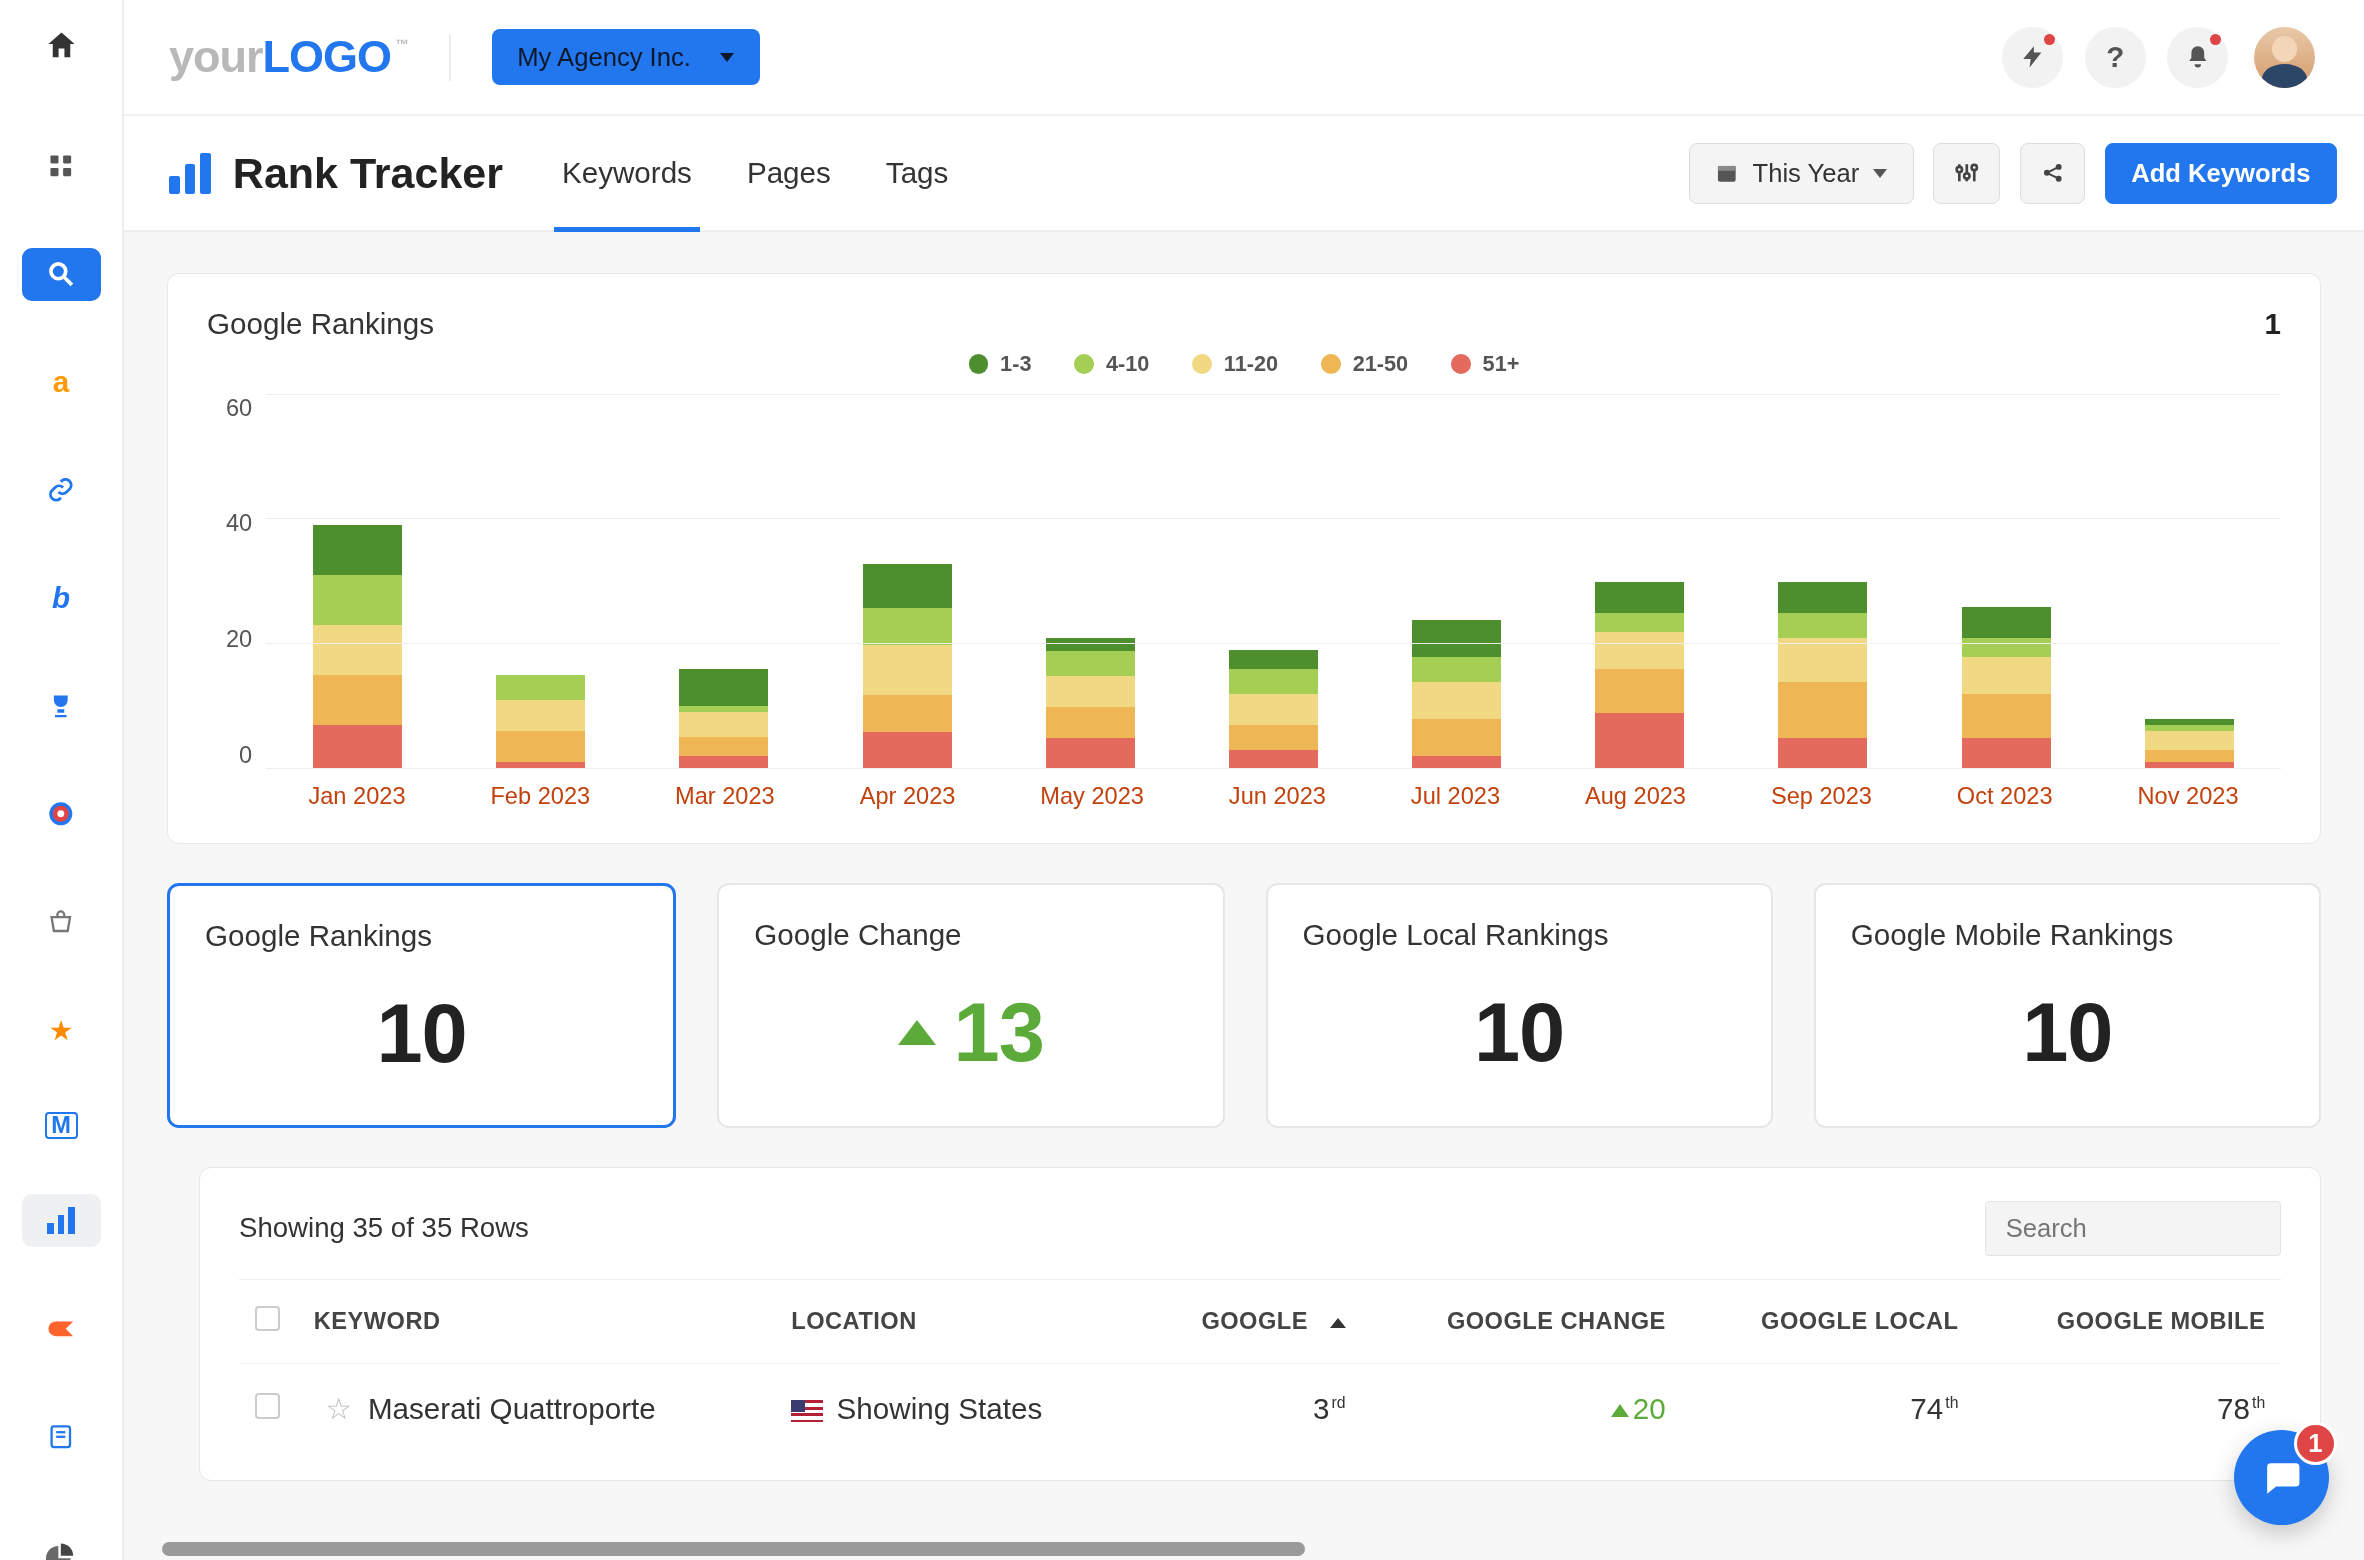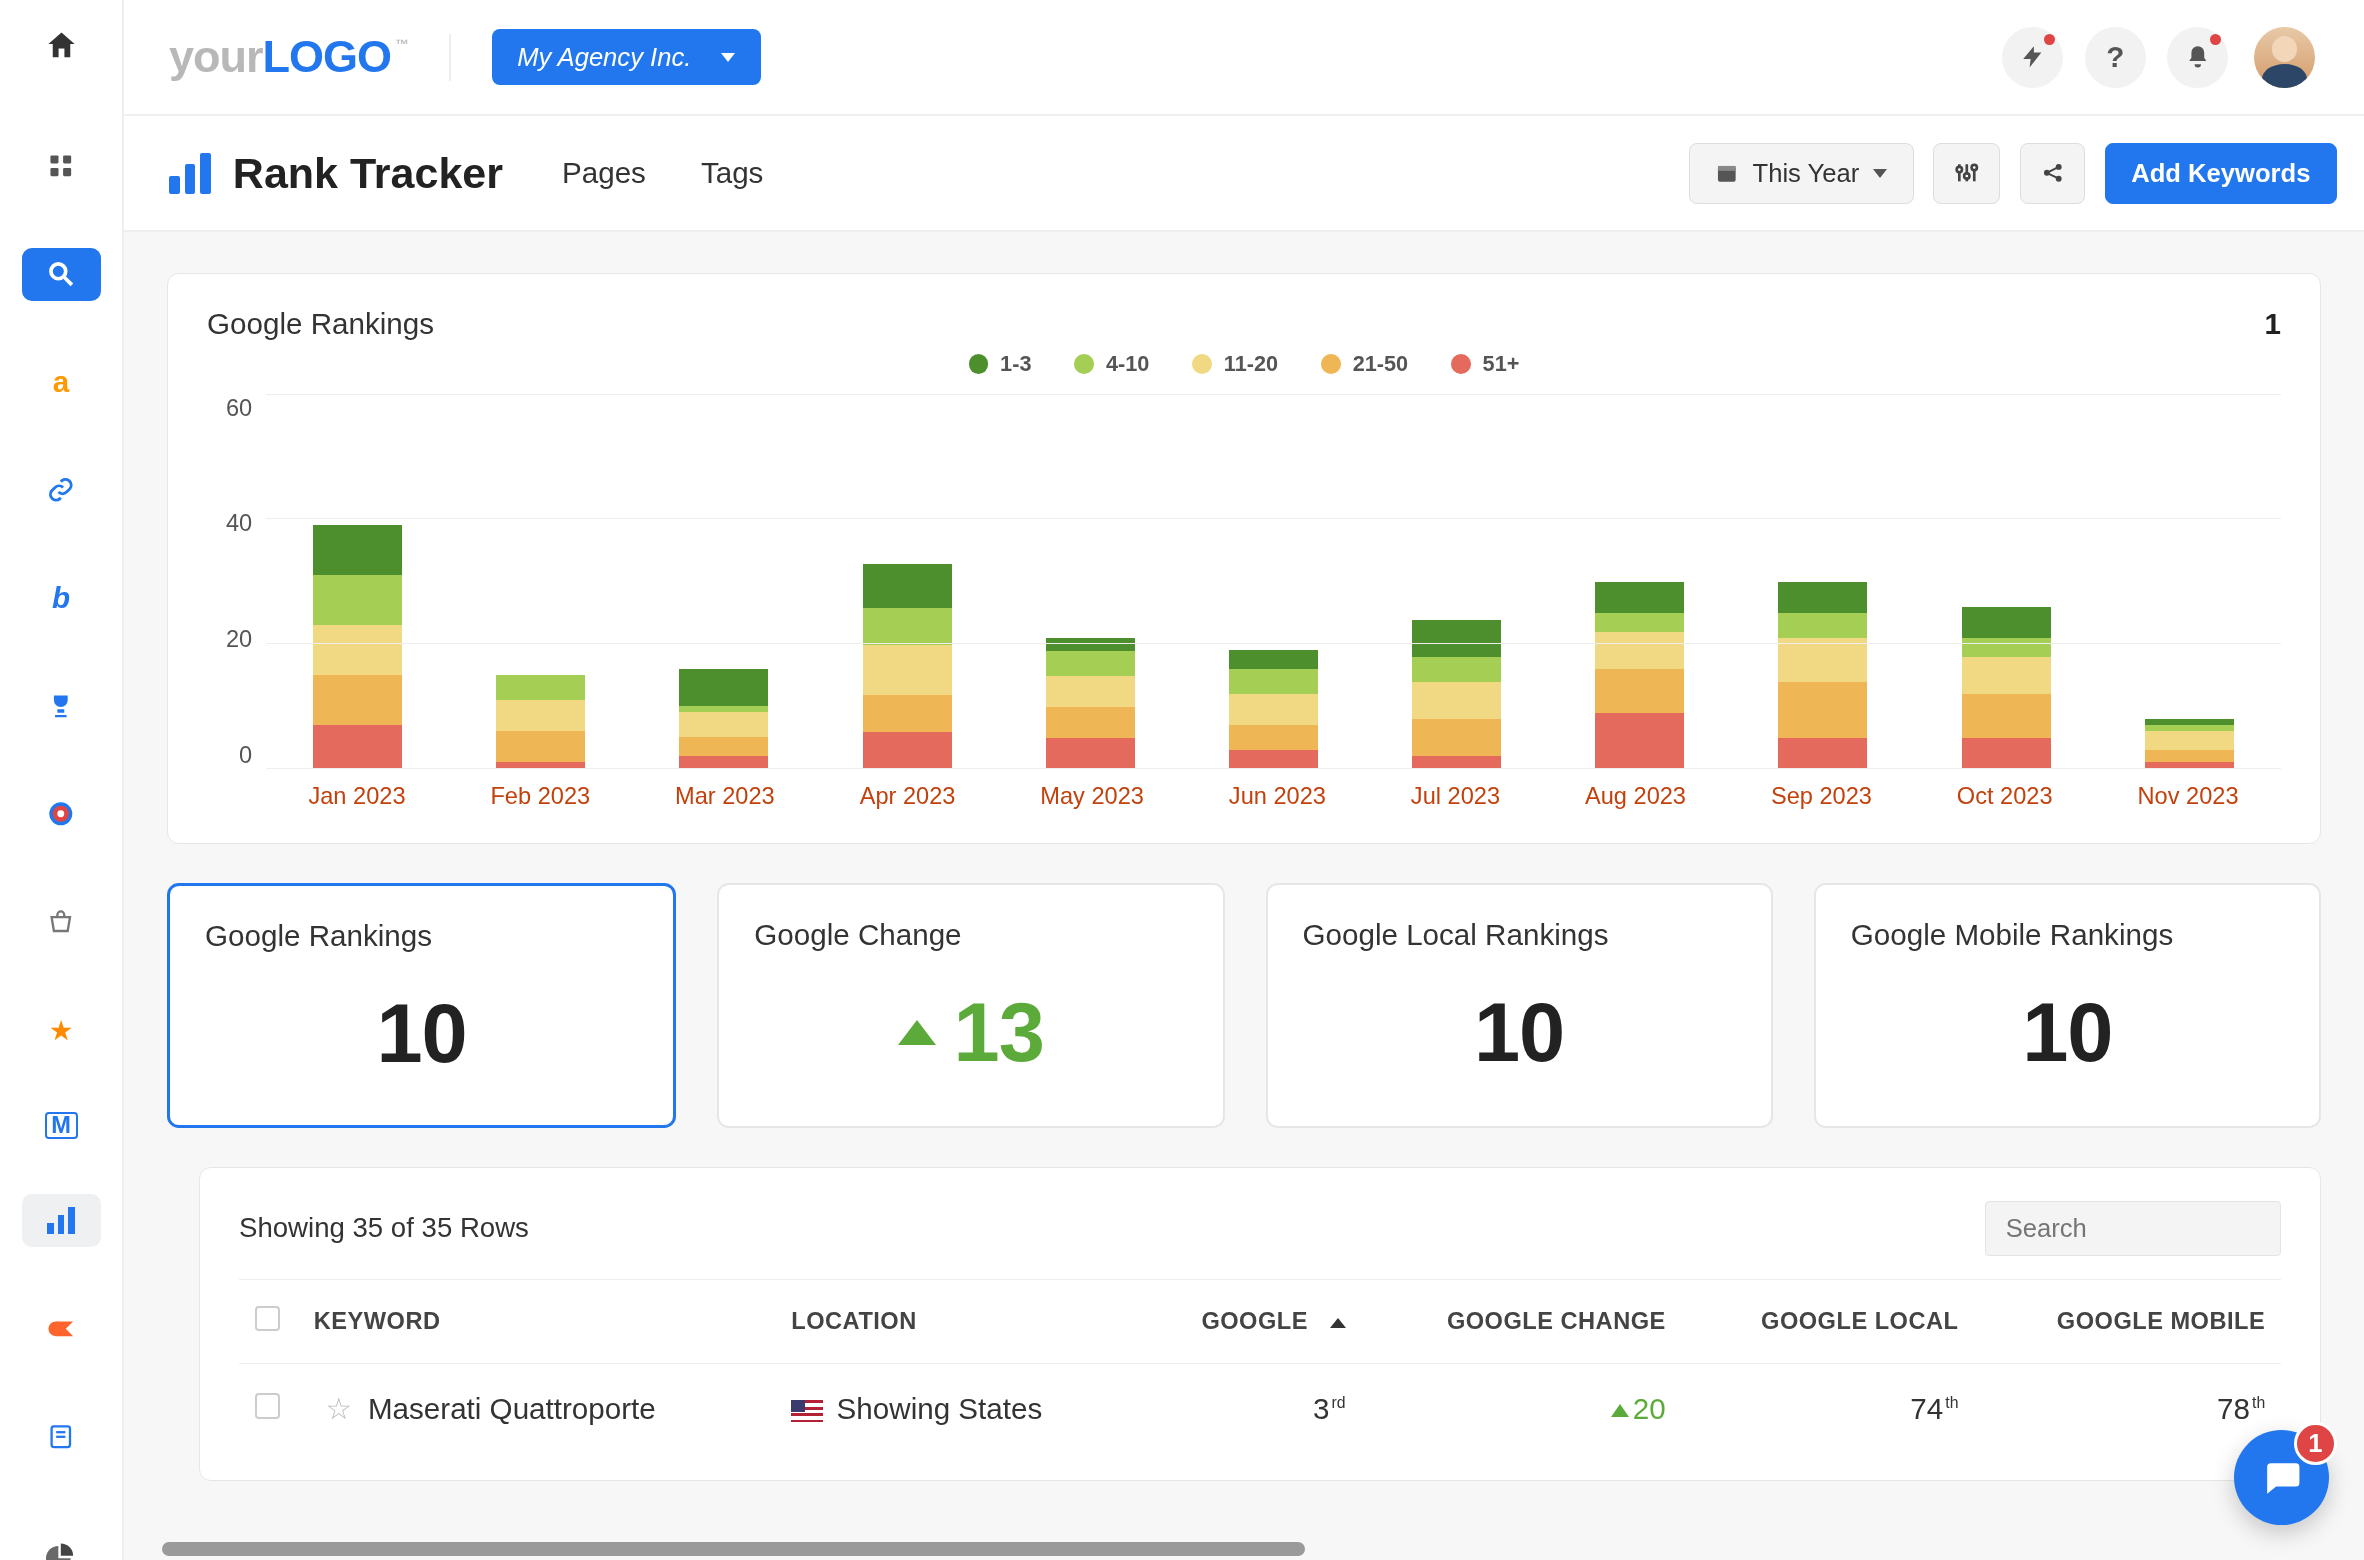--- a/index.html
+++ b/index.html
@@ -42,22 +42,22 @@
     border-bottom: 2px solid #f0f0f0;
     display:flex; align-items:center;
     padding: 0 49px 0 45px;
   }
   .logo { font-size: 45px; font-weight: 800; letter-spacing:-1px; display:flex; align-items:flex-start;text-align:right;}
   .logo .your { color:#b8b8b8; font-weight:700;}
   .logo .LOGO { color:#2277ee; font-weight:900;}
   .logo .tm { color:#bbb; font-size:13.8px; margin-left:3.9px; margin-top:5.9px;}
   .vdiv { width:2px; height:47px; background:#eee; margin: 0 41px;}
   .agency-btn {
-    background:#2277ee; color:#ffffff; border:none; border-radius:7.9px;
-    padding: 13.8px 25.6px; font-size:25.6px; font-weight:500; display:flex; align-items:center; gap:15.8px; cursor:pointer;font-style:italic;
+    background:#2277ee; color:#0f172a; border:none; border-radius:7.9px;
+    padding: 13.8px 25.6px; font-size:25.6px; font-weight:500; display:flex; align-items:center; gap:15.8px; cursor:pointer;
   }
   .top-header .spacer { flex:1; }
   .icon-pill {
     width:61px; height:61px; border-radius:50%; background:#f2f2f2;
     display:flex; align-items:center; justify-content:center; margin-left:21.7px;
     position:relative; cursor:pointer; color:#555; font-size:29.6px;
   }
   .icon-pill .dot { position:absolute; top:7.9px; right:7.9px; width:10.8px; height:10.8px; border-radius:50%; background:#e04545; }
   .avatar { width:61px; height:61px; border-radius:50%; background: linear-gradient(#e8c9a8,#d49b6a); margin-left:25.6px; position:relative; overflow:hidden;}
   .avatar::after{content:""; position:absolute; top:9.9px; left:17.7px; width:25.6px; height:25.6px; border-radius:50%; background:#f3d6b8;}
@@ -282,20 +282,21 @@
     <div class="sub-header">
       <div class="page-title-wrap">
         <span class="bar-icon">
             <span></span>
             <span></span>
             <span></span>
           </span>
         <h1 class="page-title">Rank Tracker</h1>
       </div>
       <nav class="tabs" id="tabs-container">
+          <div class="tab active">Keywords</div>
           <div class="tab">Pages</div>
           <div class="tab">Tags</div>
         </nav>
       <div class="spacer"></div>
       <div class="btn-group">
         <button class="btn">
           <svg width="23.6" height="23.6" viewBox="0 0 24 24" fill="#555" style="margin-right:13.8px;">
               <rect x="3" y="5" width="18" height="16" rx="2"></rect>
               <rect x="3" y="5" width="18" height="5" fill="#888"></rect>
             </svg>

